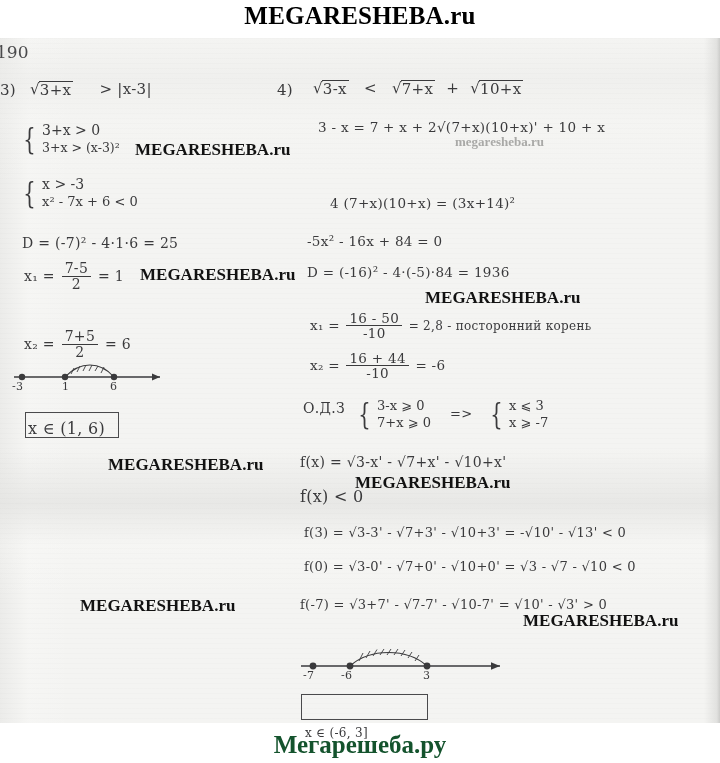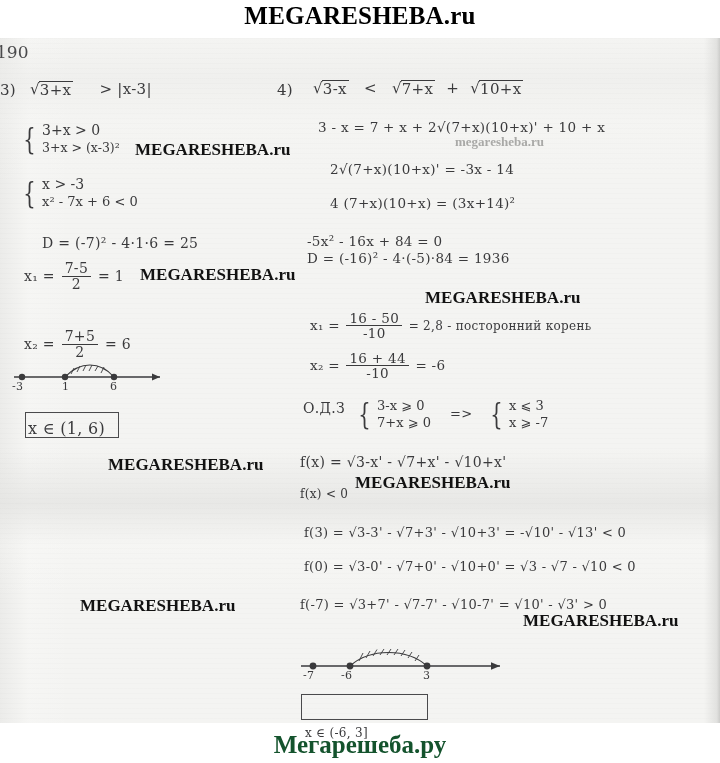--- a/index.html
+++ b/index.html
@@ -217,21 +217,21 @@
   </div>
 
   <div class="sys" style="left:20px;top:176px;">
     <span class="brace">{</span>
     <span class="rows">
       <span>x &gt; -3</span>
       <span style="font-size:13px;">x² - 7x + 6 &lt; 0</span>
     </span>
   </div>
 
-  <div class="hw" style="left:22px;top:235px;font-size:14px;margin-left:20px;">D = (-7)² - 4·1·6 = 25</div>
+  <div class="hw" style="left:22px;top:235px;font-size:14px;">D = (-7)² - 4·1·6 = 25</div>
 
   <div class="hw" style="left:24px;top:262px;font-size:14px;">
     <span>x₁ =</span>
     <span class="frac">
       <span class="num">7-5</span>
       <span class="den">2</span>
     </span>
     <span>= 1</span>
   </div>
 
@@ -276,24 +276,23 @@
 
   <div class="hw" style="left:313px;top:79px;font-size:15px;">
     <span class="rad">√<span class="bar">3-x</span></span>
     <span style="margin:0 10px;">&lt;</span>
     <span class="rad">√<span class="bar">7+x</span></span>
     <span style="margin:0 6px;">+</span>
     <span class="rad">√<span class="bar">10+x</span></span>
   </div>
 
   <div class="hw" style="left:318px;top:120px;font-size:13.5px;">3 - x = 7 + x + 2√(7+x)(10+x)' + 10 + x</div>
-  <div class="hw" style="left:330px;top:162px;font-size:13.5px;">2√(7+x)(10+x)' = -3x - 14</div>
   <div class="hw" style="left:330px;top:196px;font-size:13.5px;">4 (7+x)(10+x) = (3x+14)²</div>
   <div class="hw" style="left:307px;top:234px;font-size:13.5px;">-5x² - 16x + 84 = 0</div>
-  <div class="hw" style="left:307px;top:251px;font-size:13.5px;">D = (-16)² - 4·(-5)·84 = 1936</div>
+  <div class="hw" style="left:307px;top:265px;font-size:13.5px;">D = (-16)² - 4·(-5)·84 = 1936</div>
 
   <div class="hw" style="left:310px;top:312px;font-size:13.5px;">
     <span>x₁ =</span>
     <span class="frac">
       <span class="num">16 - 50</span>
       <span class="den">-10</span>
     </span>
     <span style="font-size:12px;">= 2,8 - посторонний корень</span>
   </div>
 
@@ -320,21 +319,21 @@
 
   <div class="sys" style="left:487px;top:398px;">
     <span class="brace">{</span>
     <span class="rows" style="font-size:13px;">
       <span>x ⩽ 3</span>
       <span>x ⩾ -7</span>
     </span>
   </div>
 
   <div class="hw" style="left:300px;top:454px;font-size:14px;">f(x) = √3-x' - √7+x' - √10+x'</div>
-  <div class="hw" style="left:300px;top:488px;font-size:12px;">f(x) &lt; 0</div>
+  <div class="hw" style="left:300px;top:488px;font-size:16px;">f(x) &lt; 0</div>
 
   <div class="hw" style="left:304px;top:526px;font-size:13px;">f(3) = √3-3' - √7+3' - √10+3' = -√10' - √13' &lt; 0</div>
   <div class="hw" style="left:304px;top:560px;font-size:13px;">f(0) = √3-0' - √7+0' - √10+0' = √3 - √7 - √10 &lt; 0</div>
   <div class="hw" style="left:300px;top:598px;font-size:13px;">f(-7) = √3+7' - √7-7' - √10-7' = √10' - √3' &gt; 0</div>
 
   <div class="numline" style="left:295px;top:640px;width:220px;height:46px;">
     <svg width="220" height="46">
       <line x1="6" y1="26" x2="205" y2="26" stroke="#3a3a3c" stroke-width="1.3"></line>
       <polygon points="205,26 196,22.3 196,29.7" fill="#3a3a3c"></polygon>
       <circle cx="18" cy="26" r="3.4" fill="#3a3a3c"></circle>

